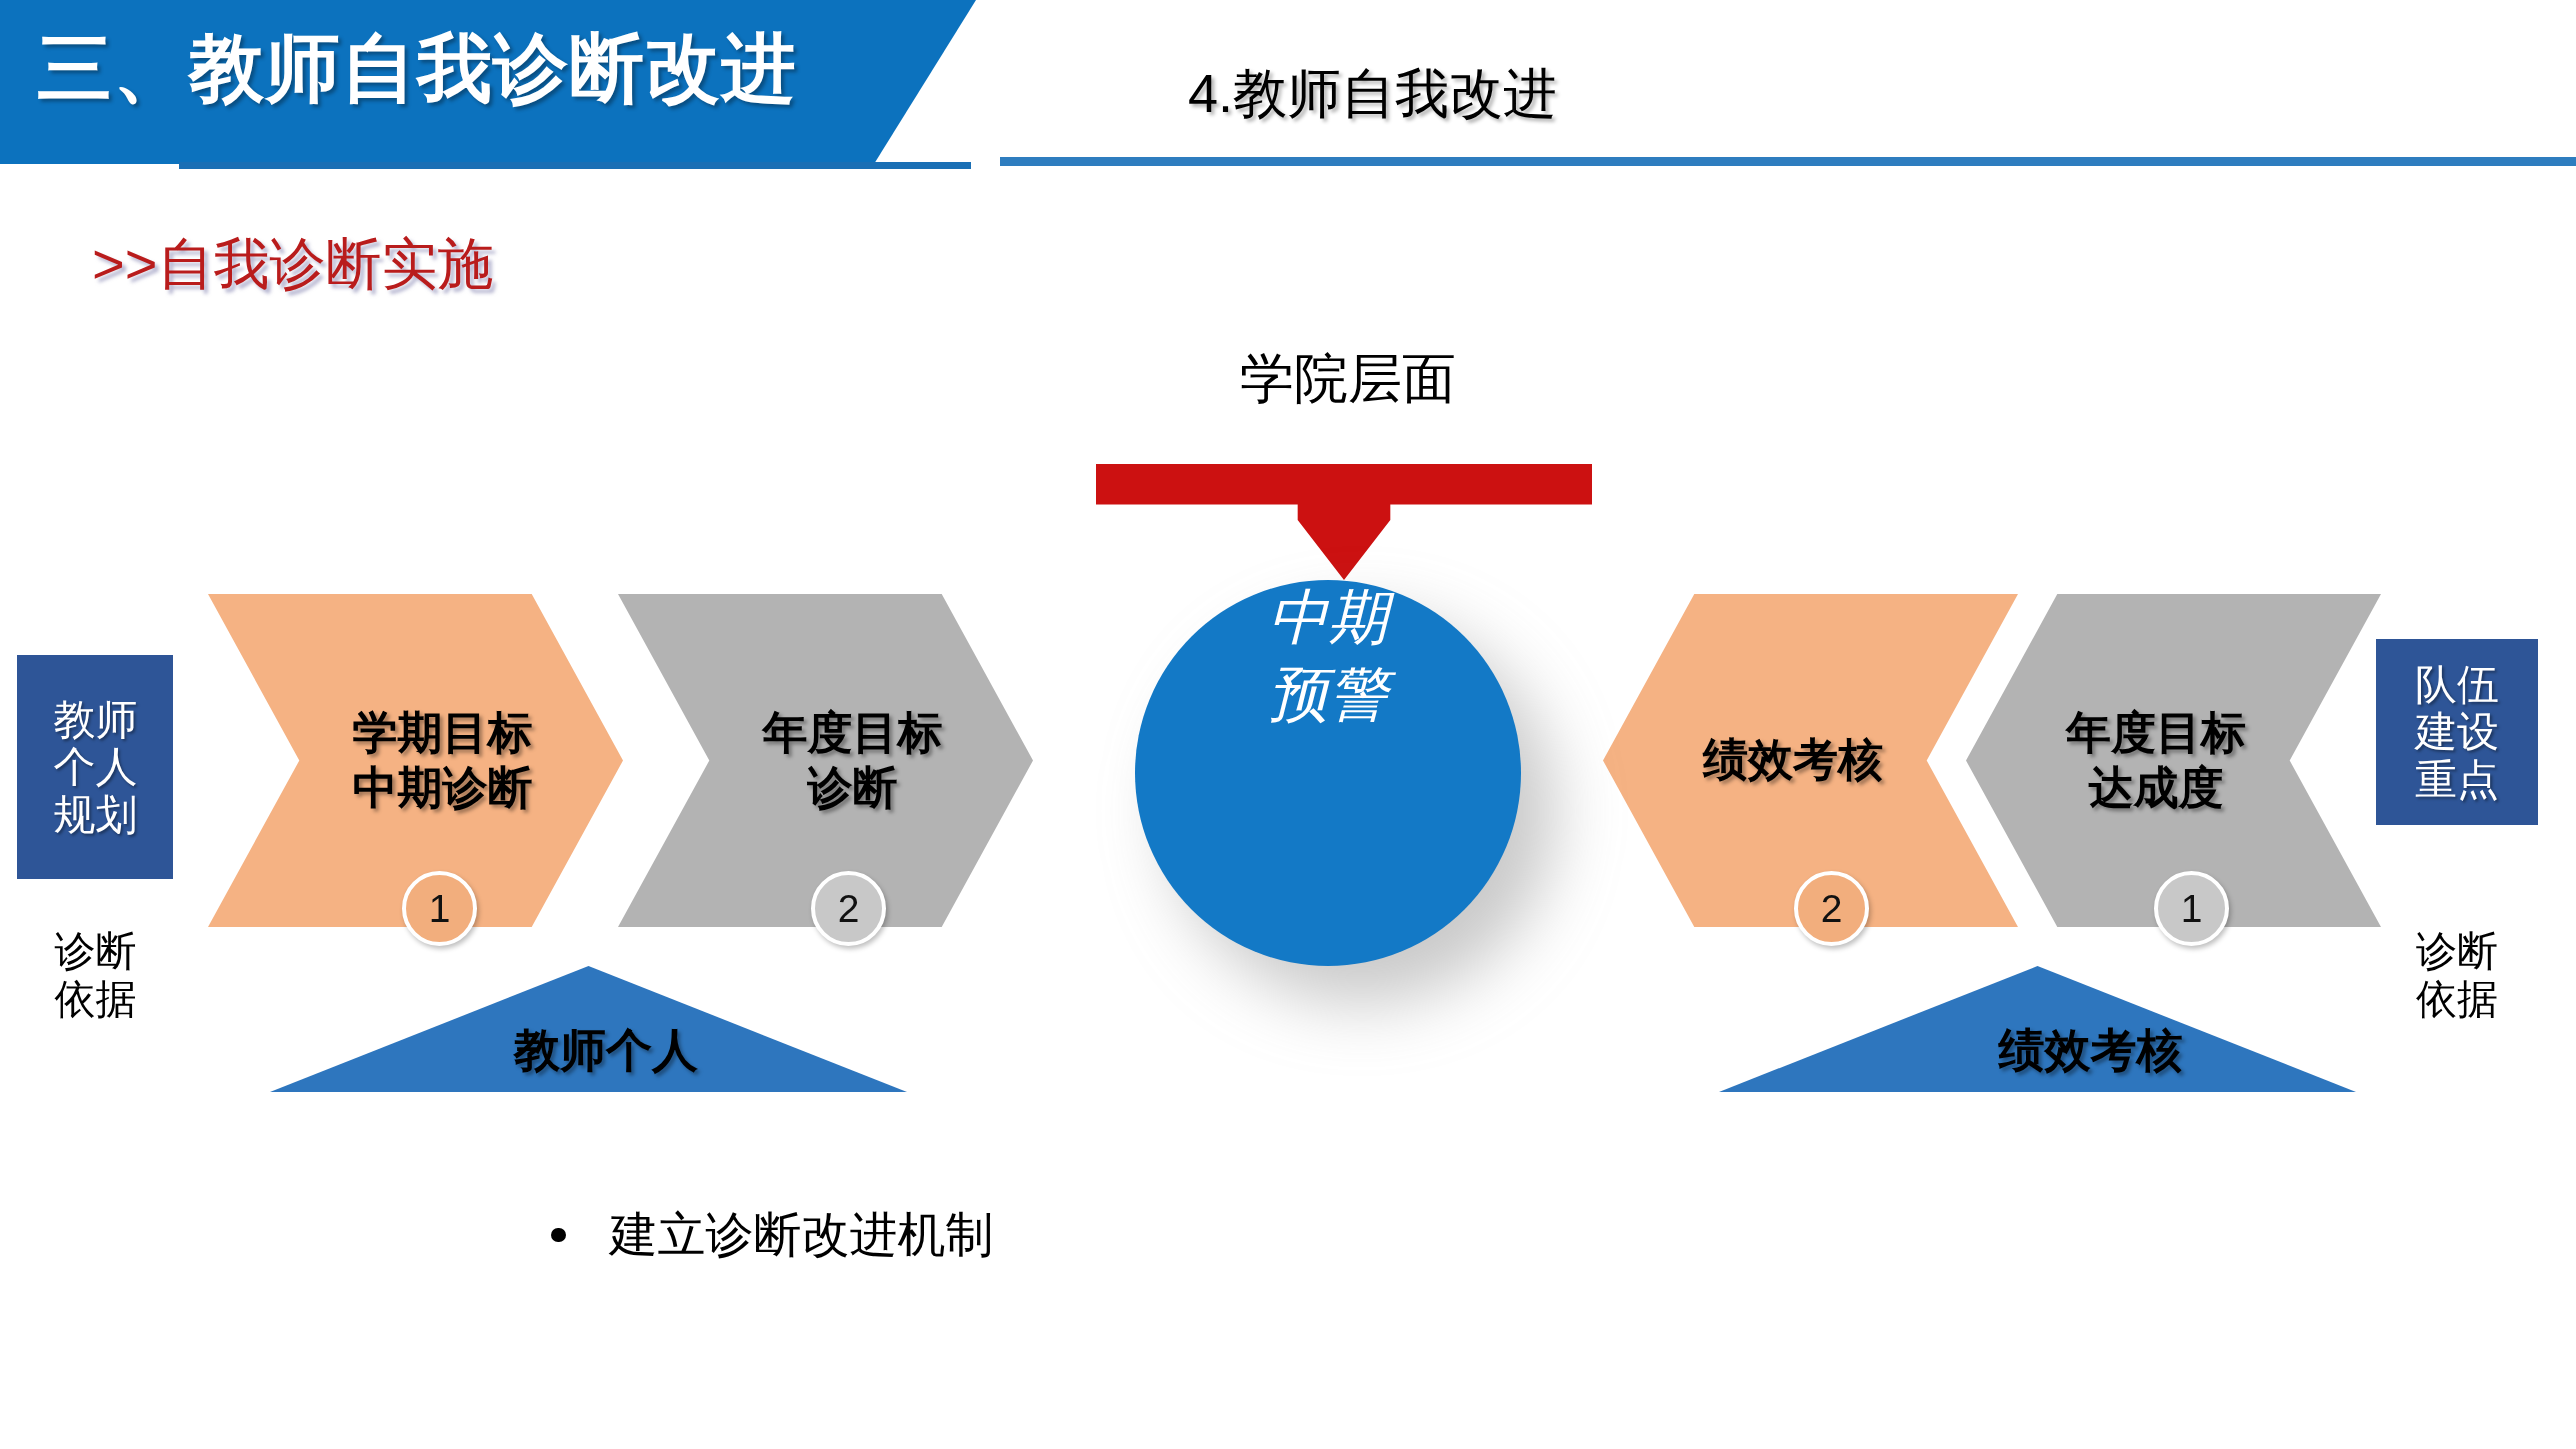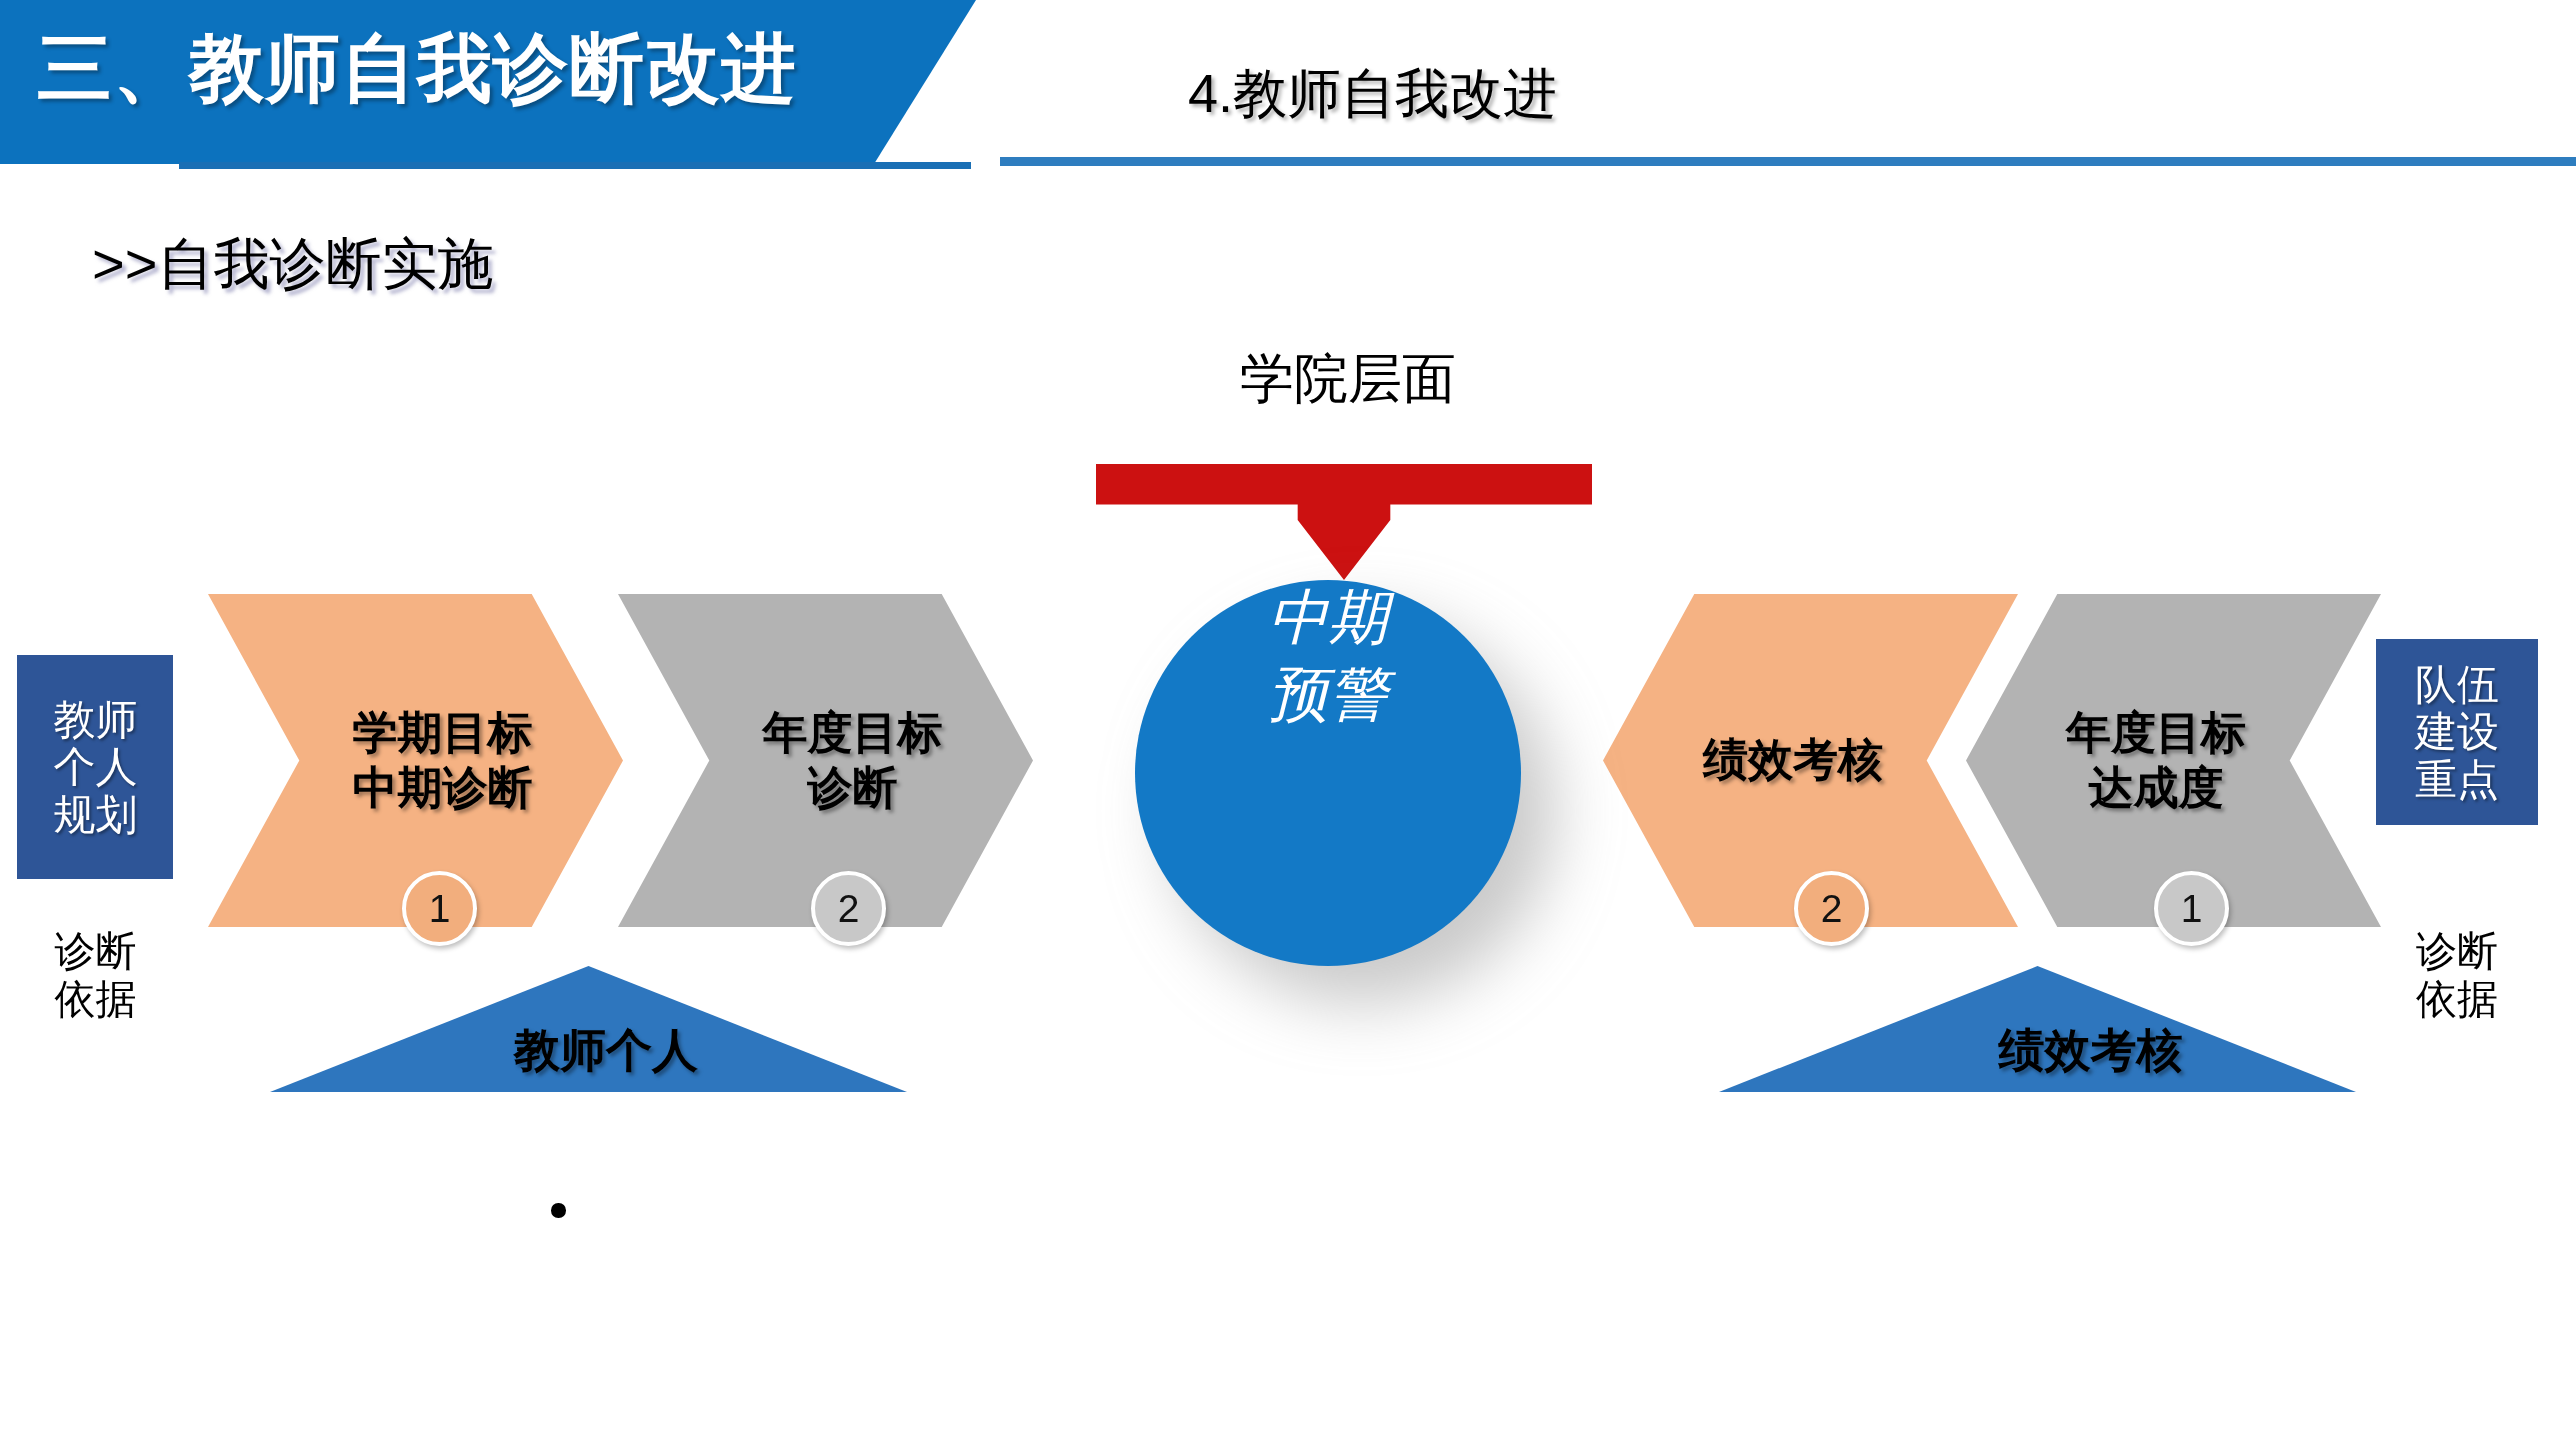--- a/index.html
+++ b/index.html
@@ -51,21 +51,21 @@
     position: absolute;
     left: 1000px; top: 157px;
     width: 1576px; height: 8.7px;
     background: #2E7DBF;
   }
 
   
   #subtitle {
     position: absolute;
     left: 92px; top: 227px;
-    color: #000000;
+    color: #b91c1c;
     font-size: 56px;
     font-weight: normal;
     white-space: nowrap;
     text-shadow: 3.9px 3.9px 3.9px rgba(120,120,170,0.55);
   }
 
   
   #college-level-label {
     position: absolute;
     left: 1174px; top: 343px;
@@ -292,14 +292,15 @@
 
 <div class="tri" id="tri-left">
   <span class="tri-label">教师个人</span>
 </div>
 <div class="tri" id="tri-right">
   <span class="tri-label">绩效考核</span>
 </div>
 
 <div id="bullet-row">
   <span id="bullet-dot"></span>
+  <span>建立诊断改进机制</span>
 </div>
 
 
 </body></html>

